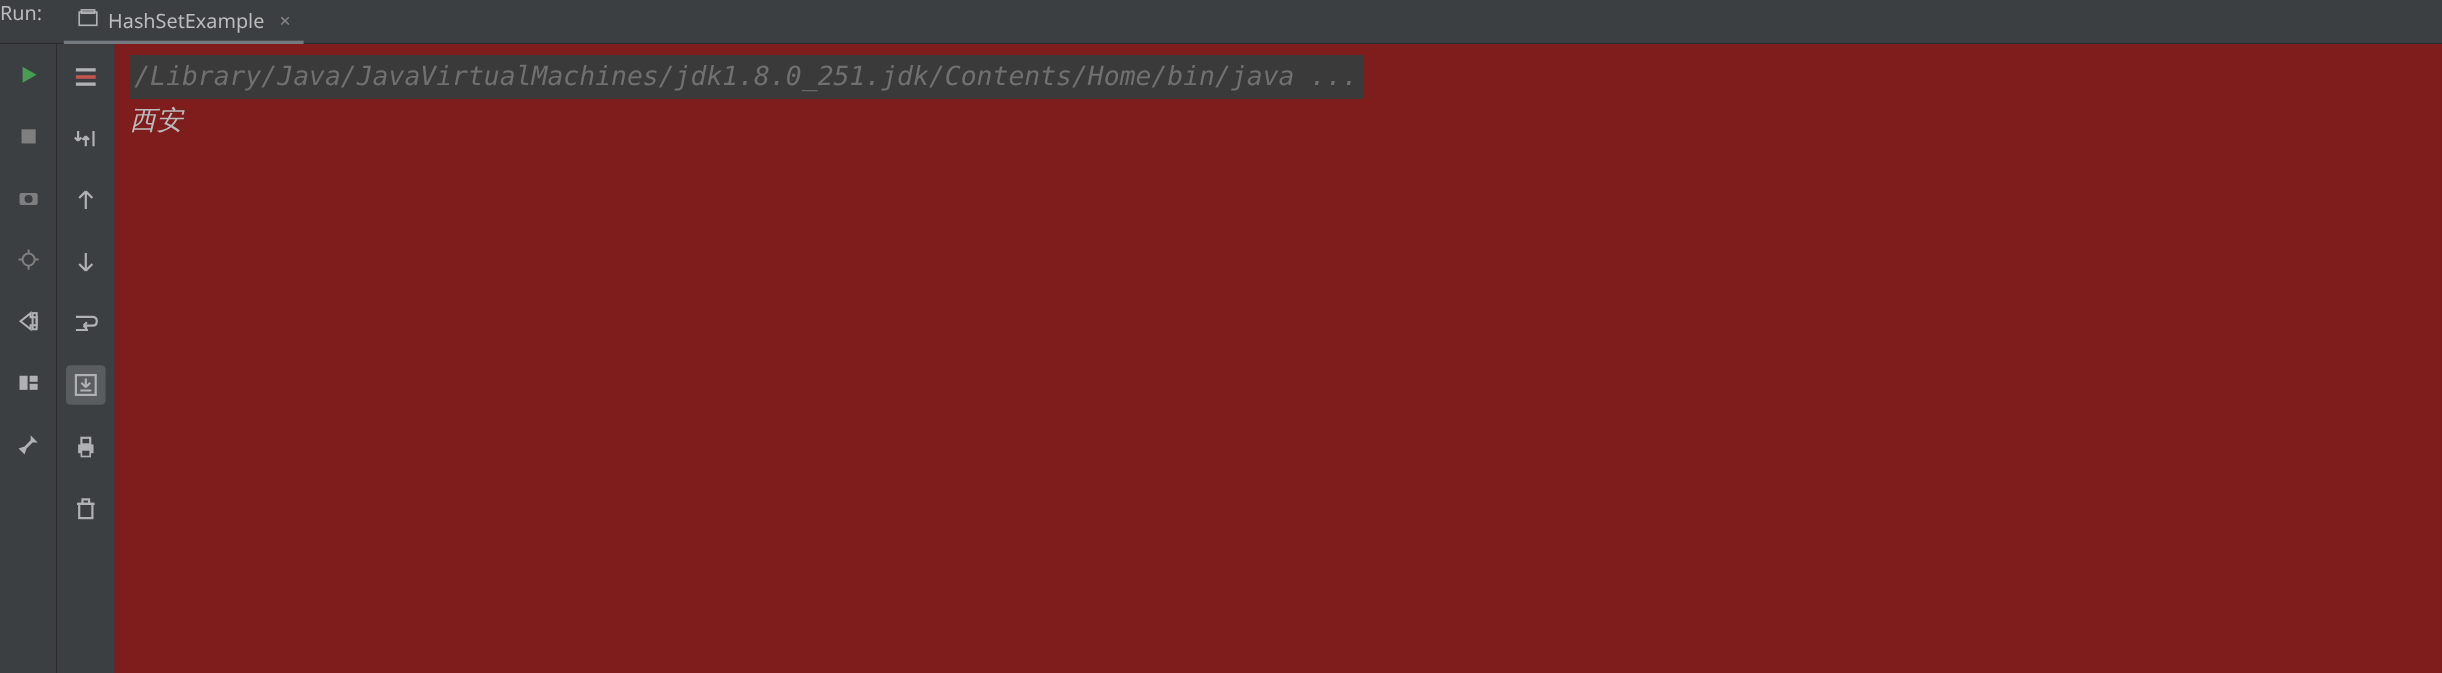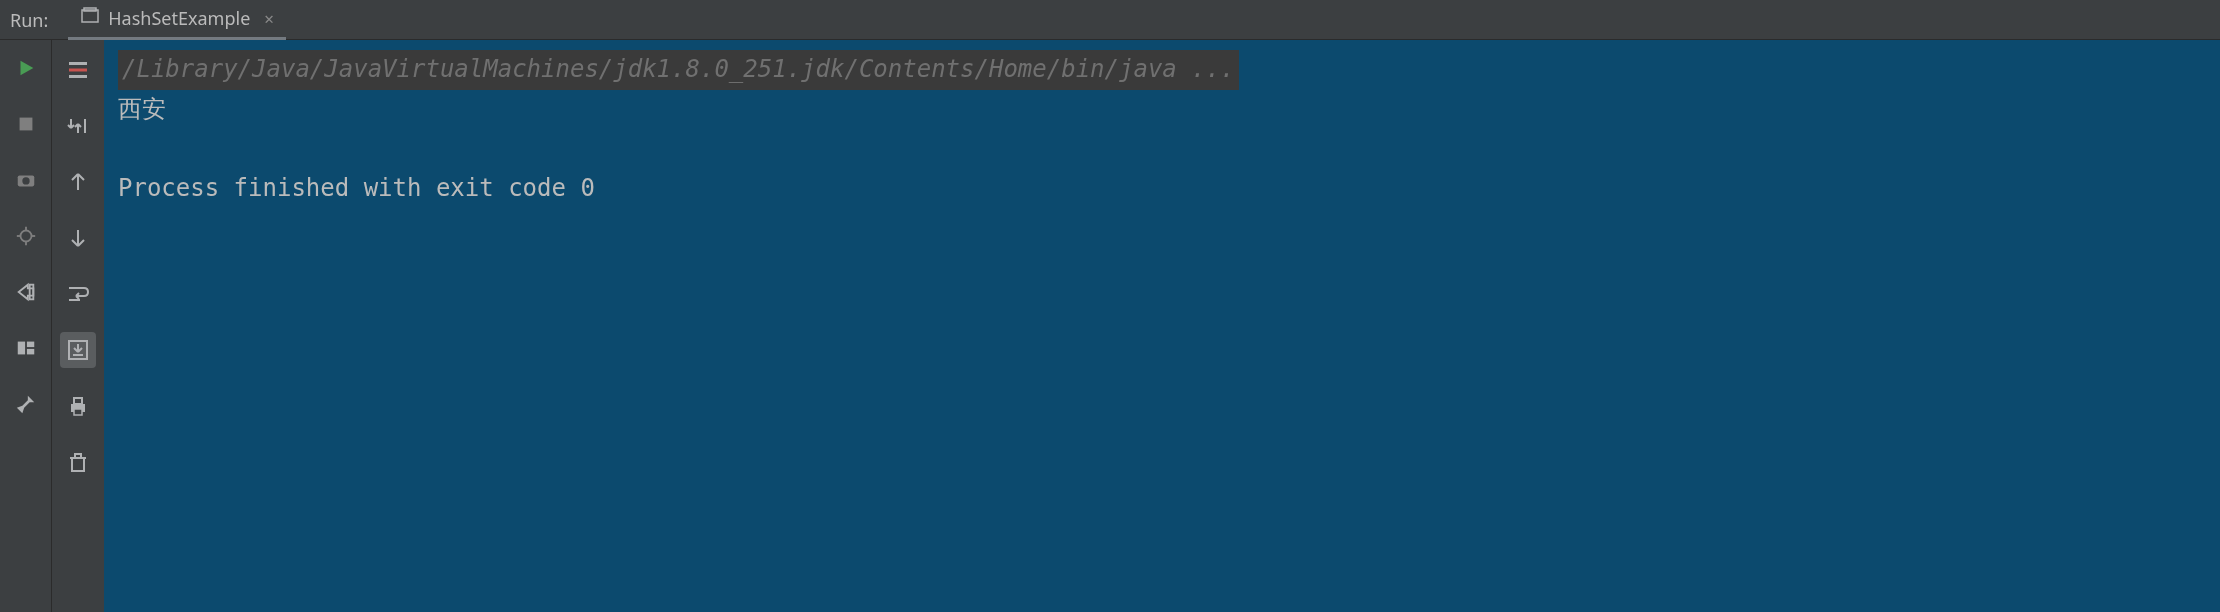--- a/index.html
+++ b/index.html
@@ -12,25 +12,23 @@
       font-family: "Menlo", "Monaco", "Consolas", monospace;
       color: #bbbbbb;
       width: 2220px;
       height: 612px;
       overflow: hidden;
       display: flex;
       flex-direction: column;
     }
     .header {
       display: flex;
-      align-items: center;
       height: 40px;
       background: #3c3f41;
       border-bottom: 1px solid #2b2b2b;
-      padding-left: 10px;
     }
     .run-label {
       color: #bbbbbb;
       font-size: 18px;
       font-family: system-ui, -apple-system, sans-serif;
       padding-right: 20px;
     }
     .tab {
       display: flex;
       align-items: center;
@@ -101,35 +99,36 @@
     }
     .gutter2-btn.selected {
       background: #5a5d5f;
     }
     .gutter2-btn svg {
       width: 24px;
       height: 24px;
     }
     .console {
       flex: 1;
-      background: #0c4a6e;
+      background: #7f1d1d;
       padding: 10px 14px;
       font-size: 24px;
       line-height: 1.65;
       overflow: hidden;
     }
     .cmd-line {
       background: #3a3a3a;
       color: #707070;
       padding: 0 4px;
       display: inline-block;
       font-style: italic;
     }
     .output-line {
       color: #bbbbbb;
+      font-style: italic;
     }
     .blank-line {
       height: 1.65em;
     }
   </style>
 </head>
 <body>
 
 <div class="header">
   <span class="run-label">Run:</span>
@@ -239,16 +238,15 @@
           <rect x="6" y="8" width="12" height="13" fill="none" stroke="#afb1b3" stroke-width="2"></rect>
           <path d="M4 8 L20 8 M9 4 L15 4 L15 8 L9 8 Z" stroke="#afb1b3" stroke-width="2" fill="none"></path>
         </svg>
     </div>
   </div>
 
   <div class="console">
     <div><span class="cmd-line">/Library/Java/JavaVirtualMachines/jdk1.8.0_251.jdk/Contents/Home/bin/java ...</span></div>
     <div class="output-line">西安</div>
     <div class="blank-line"></div>
-    <div class="output-line">Process finished with exit code 0</div>
   </div>
 
 </div>
 
 </body></html>

